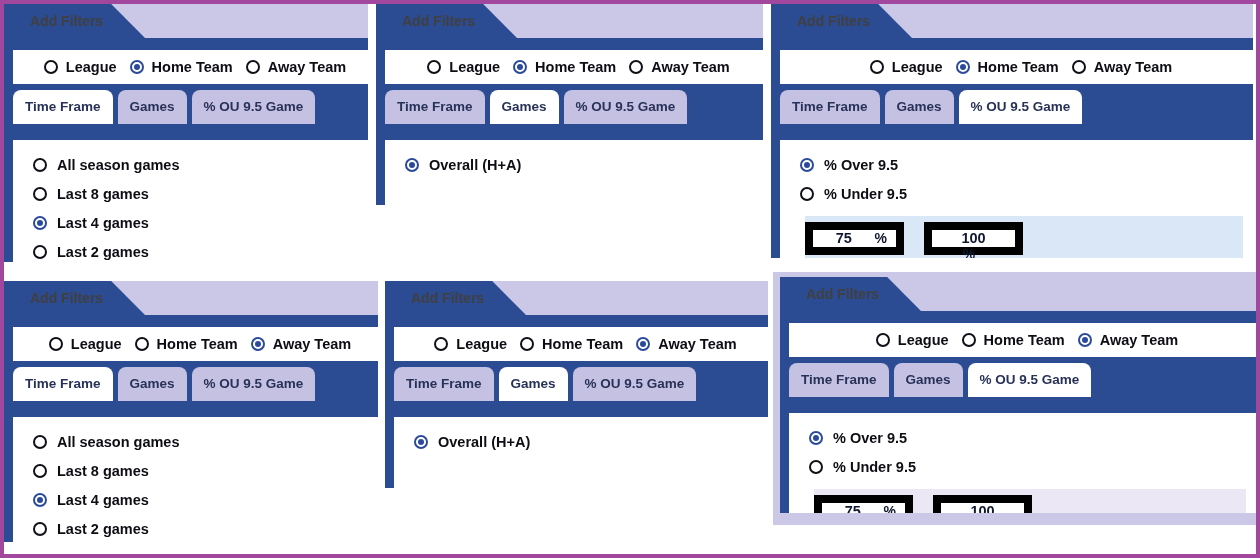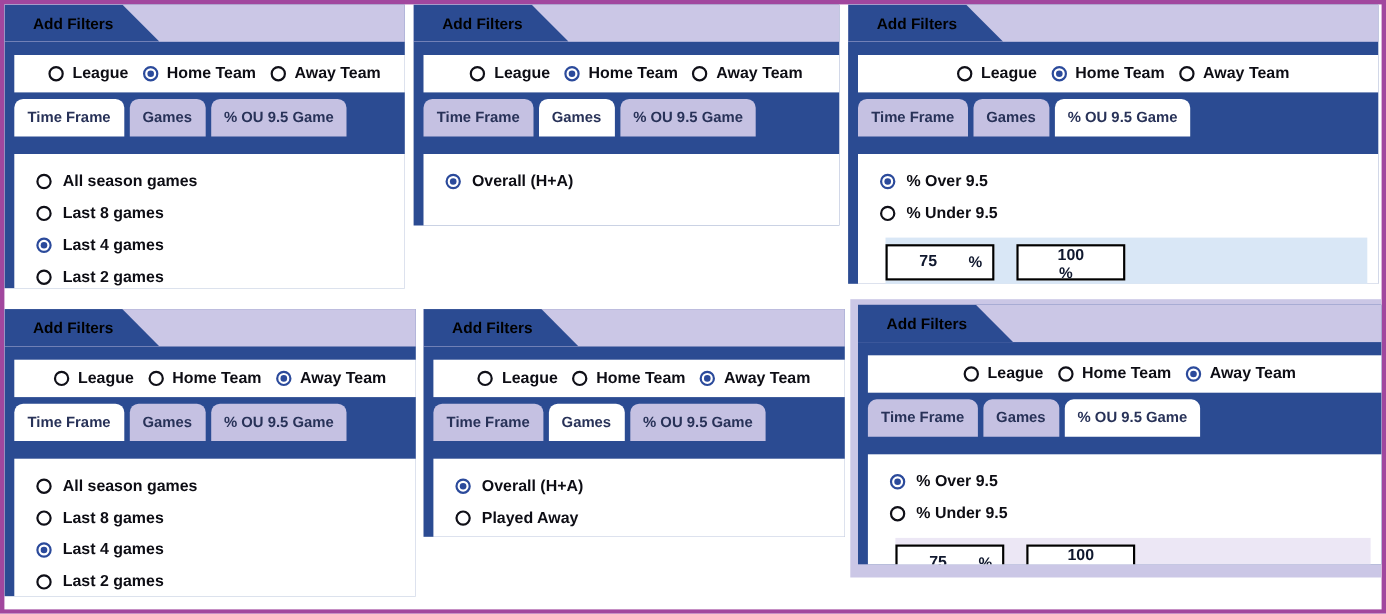--- a/index.html
+++ b/index.html
@@ -18,21 +18,21 @@
     display:flex;flex-direction:column;
     box-sizing:border-box;
   }
   .band{height:34px;flex:none;background:#cbc7e6;position:relative;}
   .trap{
     position:absolute;left:0;top:0;height:100%;width:141px;
     background:#2b4b92;
     clip-path:polygon(0 0,76% 0,100% 100%,0 100%);
   }
   .band-title{
-    position:relative;z-index:1;color:#000000;font-weight:bold;
+    position:relative;z-index:1;color:#404040;font-weight:bold;
     font-size:14px;line-height:34px;padding-left:26px;white-space:nowrap;
   }
   .scope-row{
     margin:12px 0 0 9px;background:#fff;height:34px;flex:none;
     display:flex;align-items:center;gap:13px;padding-left:9px;justify-content:center;
   }
   .scope-item{display:flex;align-items:center;gap:8px;cursor:pointer;}
   .tabs{margin:10px 0 16px 9px;height:30px;flex:none;display:flex;gap:5px;align-items:flex-end;}
   .tab{
     border-radius:8px 8px 0 0;padding:0 12px;line-height:34px;
@@ -48,21 +48,21 @@
     display:flex;align-items:center;justify-content:center;
   }
   .radio.sel{border-color:#2b4a9b;}
   .radio.sel::after{content:"";width:6px;height:6px;border-radius:50%;background:#2b4a9b;}
   .lbl{font-weight:bold;font-size:14.5px;color:#0d0d14;white-space:nowrap;}
   .range-row{margin:8px 10px 0 25px;height:44px;display:flex;align-items:center;}
   .range-row.blue{background:#d9e7f6;}
   .range-row.lilac{background:#ece7f5;}
   .range-label{flex:1;font-size:14.5px;font-weight:bold;color:#17203c;padding-left:13px;white-space:nowrap;}
   .pct-box{
-    width:99px;height:33px;background:#fff;border:2px solid #000000;
+    width:99px;height:33px;background:#fff;border:8px solid #000000;
     box-sizing:border-box;display:flex;align-items:center;margin-right:20px;flex:none;
   }
   .pct-box.last{margin-right:11px;flex-direction:column;}
   .pct-value{
     flex:1;min-width:0;width:40px;text-align:center;border:none;outline:none;
     background:transparent;font-family:"Liberation Sans",sans-serif;
     font-weight:bold;font-size:14.5px;color:#10182e;padding:0;
   }
   .pct-unit{padding-right:9px;font-weight:bold;font-size:14px;color:#10182e;}
   .p6wrap{position:absolute;left:769px;top:268px;width:483px;height:253px;background:#cbc7e6;}
@@ -261,24 +261,20 @@
     <div class="tabs">
       <div class="tab">Time Frame</div>
       <div class="tab active">Games</div>
       <div class="tab">% OU 9.5 Game</div>
     </div>
     <div class="content">
       <div class="opt">
         <span class="radio sel"></span>
         <span class="lbl">Overall (H+A)</span>
       </div>
-      <div class="opt">
-        <span class="radio"></span>
-        <span class="lbl">Played Away</span>
-      </div>
     </div>
   </div>
 
   <div class="p6wrap">
     <div class="panel">
       <div class="band">
         <div class="trap"></div>
         <div class="band-title">Add Filters</div>
       </div>
       <div class="scope-row">

